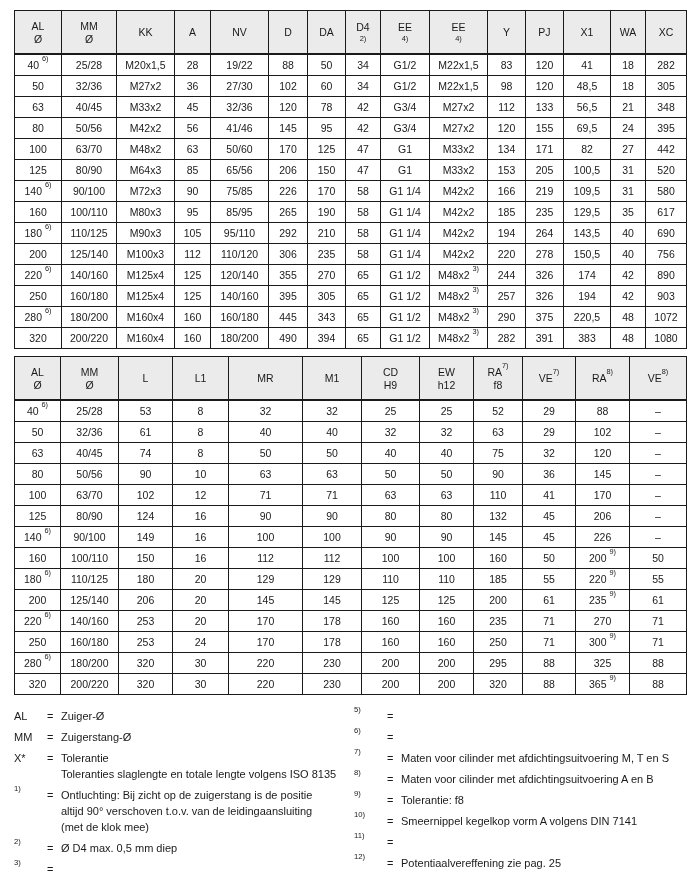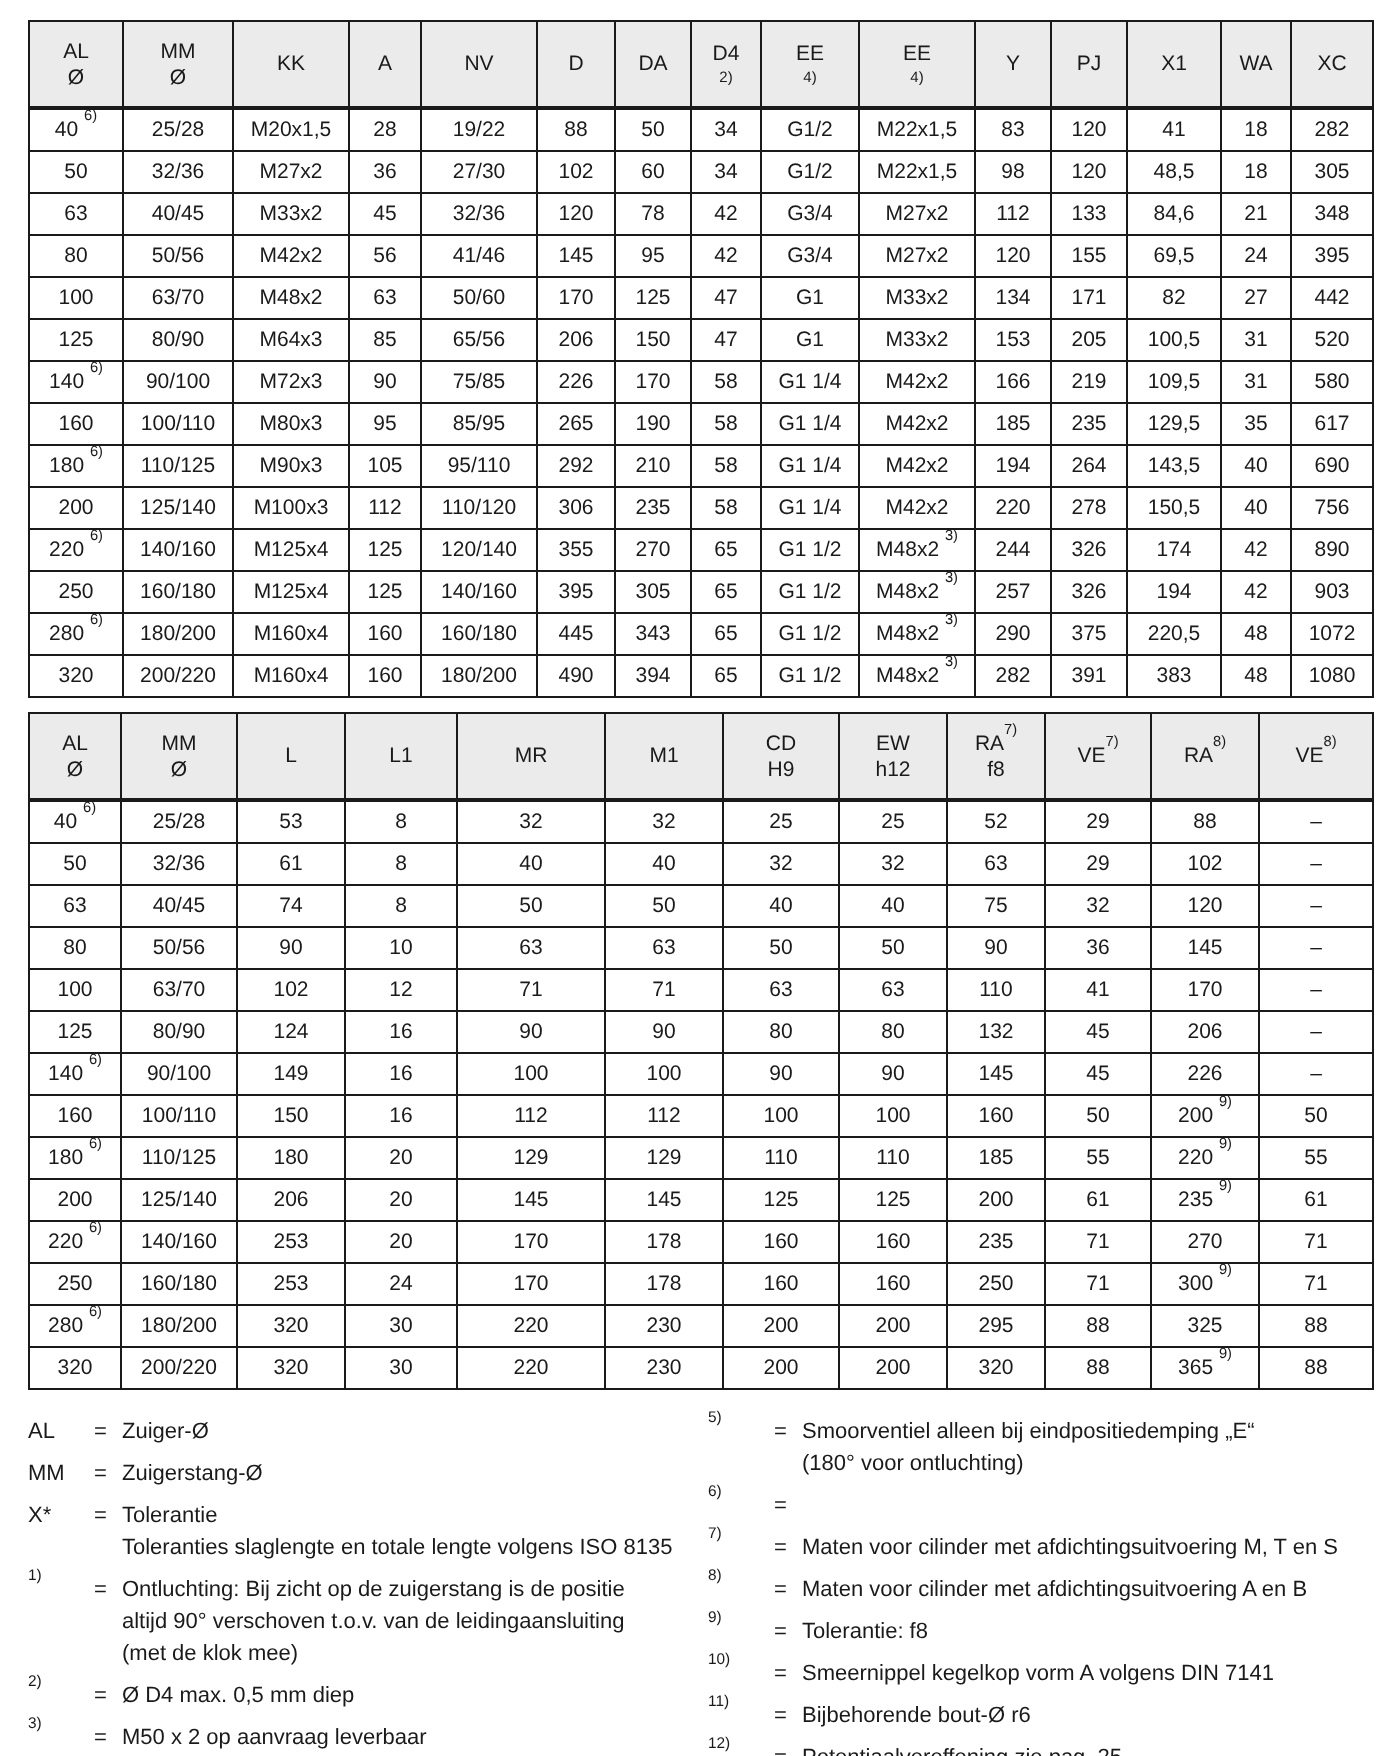--- a/index.html
+++ b/index.html
@@ -171,21 +171,21 @@
           <td>M33x2</td>
           <td>45</td>
           <td>32/36</td>
           <td>120</td>
           <td>78</td>
           <td>42</td>
           <td>G3/4</td>
           <td>M27x2</td>
           <td>112</td>
           <td>133</td>
-          <td>84,6</td>
+          <td>56,5</td>
           <td>21</td>
           <td>348</td>
         </tr>
         <tr>
           <td>80</td>
           <td>50/56</td>
           <td>M42x2</td>
           <td>56</td>
           <td>41/46</td>
           <td>145</td>
@@ -668,33 +668,26 @@
         <div class="fn-item">
           <div class="fn-term"><sup>2)</sup></div>
           <div class="fn-eq">=</div>
           <div class="fn-text">
             <div>Ø D4 max. 0,5 mm diep</div>
           </div>
         </div>
         <div class="fn-item">
           <div class="fn-term"><sup>3)</sup></div>
           <div class="fn-eq">=</div>
-          <div class="fn-text">
-            <div>M50 x 2 op aanvraag leverbaar</div>
-          </div>
         </div>
       </div>
     <div class="fn-col" id="fn-right">
         <div class="fn-item">
           <div class="fn-term"><sup>5)</sup></div>
           <div class="fn-eq">=</div>
-          <div class="fn-text">
-            <div>Smoorventiel alleen bij eindpositiedemping „E“</div>
-            <div>(180° voor ontluchting)</div>
-          </div>
         </div>
         <div class="fn-item">
           <div class="fn-term"><sup>6)</sup></div>
           <div class="fn-eq">=</div>
         </div>
         <div class="fn-item">
           <div class="fn-term"><sup>7)</sup></div>
           <div class="fn-eq">=</div>
           <div class="fn-text">
             <div>Maten voor cilinder met afdichtingsuitvoering M, T en S</div>
@@ -717,23 +710,20 @@
         <div class="fn-item">
           <div class="fn-term"><sup>10)</sup></div>
           <div class="fn-eq">=</div>
           <div class="fn-text">
             <div>Smeernippel kegelkop vorm A volgens DIN 7141</div>
           </div>
         </div>
         <div class="fn-item">
           <div class="fn-term"><sup>11)</sup></div>
           <div class="fn-eq">=</div>
-          <div class="fn-text">
-            <div>Bijbehorende bout-Ø r6</div>
-          </div>
         </div>
         <div class="fn-item">
           <div class="fn-term"><sup>12)</sup></div>
           <div class="fn-eq">=</div>
           <div class="fn-text">
             <div>Potentiaalvereffening zie pag. 25</div>
           </div>
         </div>
       </div>
   </div>

